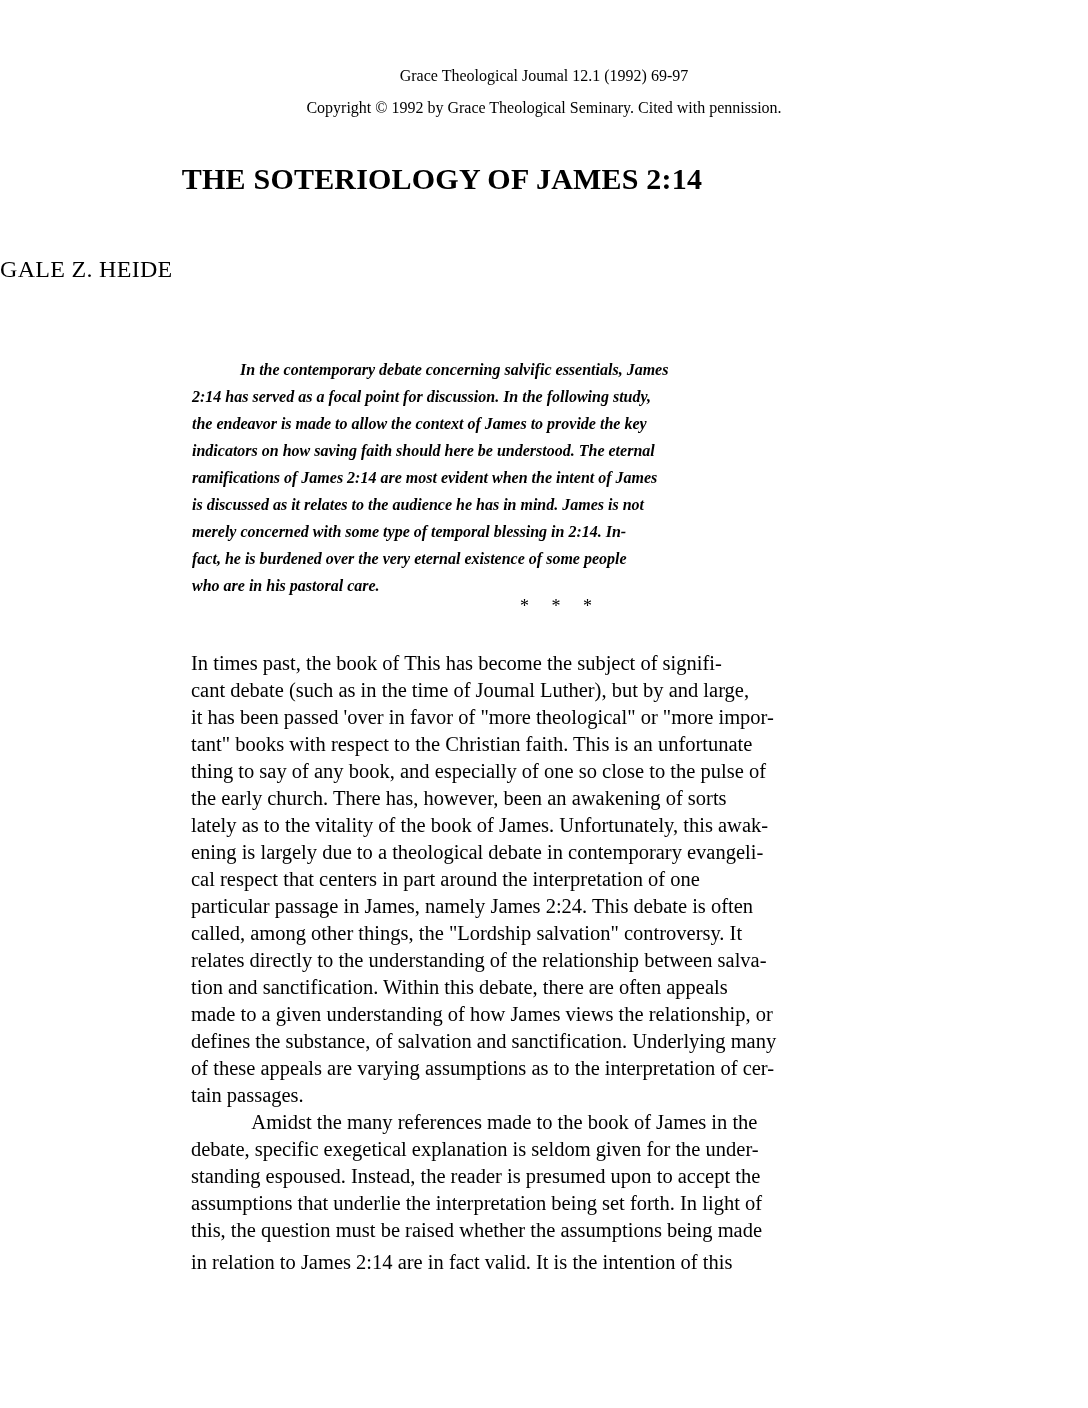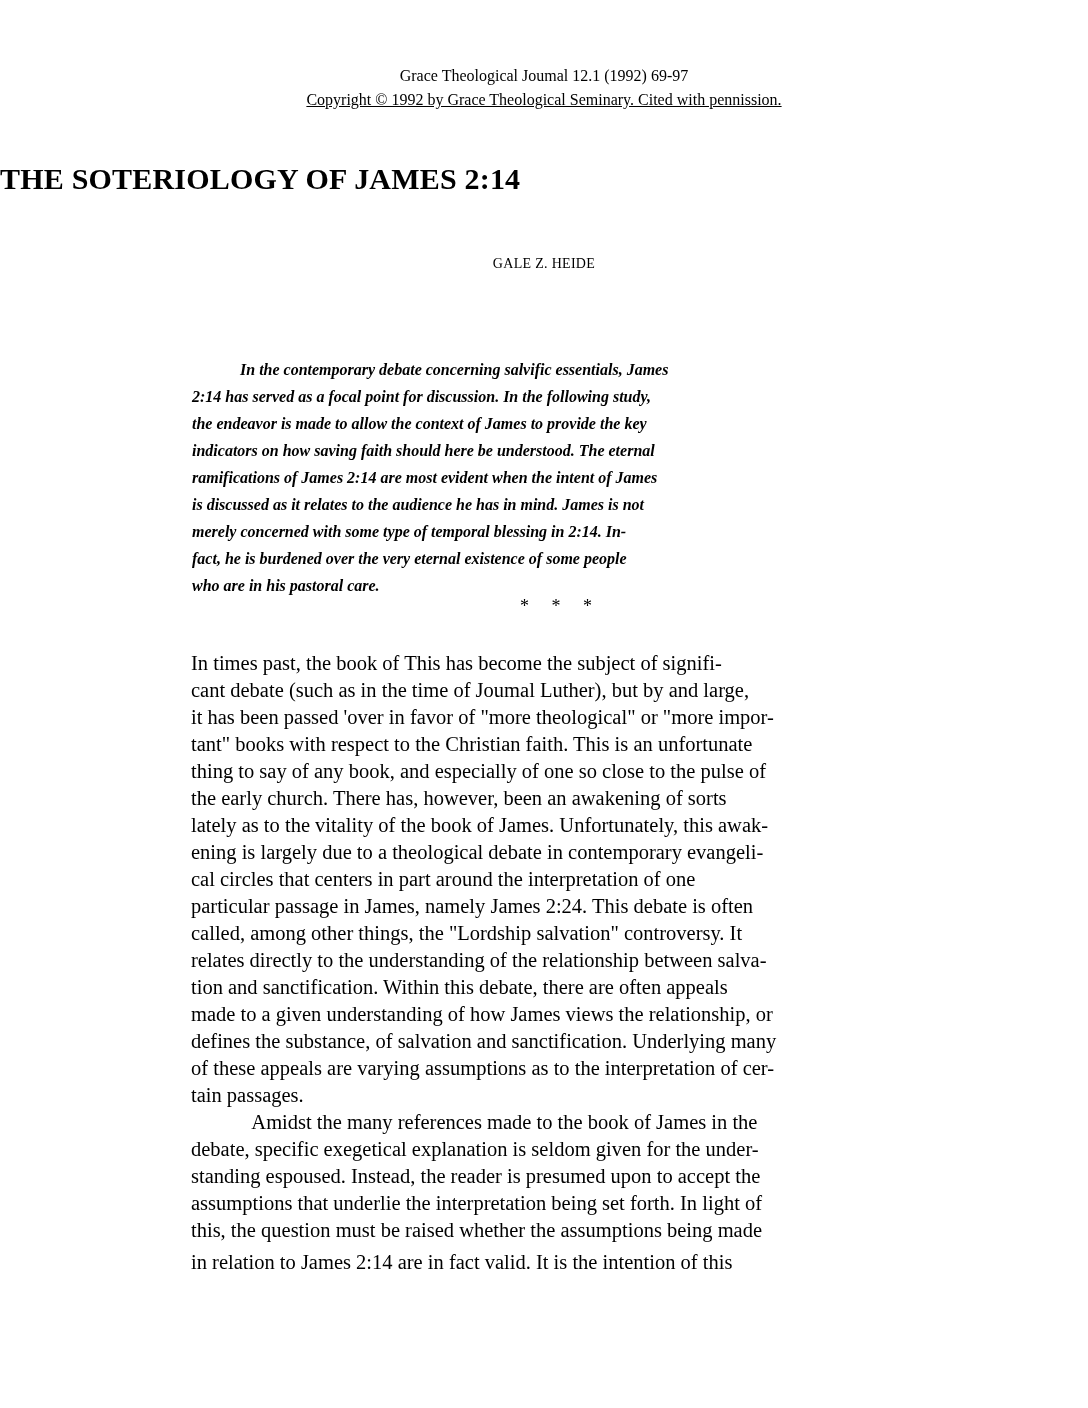--- a/index.html
+++ b/index.html
@@ -1,21 +1,21 @@
 <!DOCTYPE html>
 <html><head>
   <meta charset="utf-8">
   <style>
     html, body { margin: 0; padding: 0; background: #ffffff; }
     body { width: 1088px; height: 1408px; position: relative; overflow: hidden; font-family: "Liberation Serif", serif; color: #000; }
     .header { position: absolute; left: 0; width: 1088px; text-align: center; font-size: 16px; line-height: 20px; }
     .h1 { top: 66px; }
-    .h2 { top: 90px; text-decoration: underline; }
-    .title { position: absolute; top: 162px; left: 0; width: 884px; font-size: 30px; font-weight: bold; letter-spacing: 0.2px; }
-    .author { position: absolute; top: 256px; left: 0; width: 1088px; text-align: center; font-size: 14px; letter-spacing: 0.3px; }
+    .h2 { top: 98px; }
+    .title { position: absolute; top: 162px; left: 0; width: 884px; text-align: center; font-size: 30px; font-weight: bold; letter-spacing: 0.2px; }
+    .author { position: absolute; top: 256px; left: 0; width: 1088px; font-size: 24px; letter-spacing: 0.3px; }
     .line { position: absolute; white-space: pre; font-size: 21px; }
     .abs { left: 192px; font-style: italic; font-weight: bold; font-size: 16px; }
     .body-l { left: 191px; font-size: 20.5px; }
     .stars { position: absolute; top: 596px; left: 520px; font-size: 18px; white-space: pre; }
   </style>
 </head>
 <body>
 
 <div class="header h1">Grace Theological Joumal 12.1 (1992) 69-97</div>
 <div class="header h2">Copyright © 1992 by Grace Theological Seminary.  Cited with pennission.</div>
@@ -39,21 +39,21 @@
 
 <div>
   <div class="line body-l" style="top:652px">In times past, the book of This has become the subject of signifi-</div>
   <div class="line body-l" style="top:679px">cant debate (such as in the time of Joumal Luther), but by and large,</div>
   <div class="line body-l" style="top:706px">it has been passed 'over in favor of "more theological" or "more impor-</div>
   <div class="line body-l" style="top:733px">tant" books with respect to the Christian faith. This is an unfortunate</div>
   <div class="line body-l" style="top:760px">thing to say of any book, and especially of one so close to the pulse of</div>
   <div class="line body-l" style="top:787px">the early church. There has, however, been an awakening of sorts</div>
   <div class="line body-l" style="top:814px">lately as to the vitality of the book of James. Unfortunately, this awak-</div>
   <div class="line body-l" style="top:841px">ening is largely due to a theological debate in contemporary evangeli-</div>
-  <div class="line body-l" style="top:868px">cal circles that centers in part around the interpretation of one</div>
+  <div class="line body-l" style="top:868px">cal respect that centers in part around the interpretation of one</div>
   <div class="line body-l" style="top:895px">particular passage in James, namely James 2:24. This debate is often</div>
   <div class="line body-l" style="top:922px">called, among other things, the "Lordship salvation" controversy. It</div>
   <div class="line body-l" style="top:949px">relates directly to the understanding of the relationship between salva-</div>
   <div class="line body-l" style="top:976px">tion and sanctification. Within this debate, there are often appeals</div>
   <div class="line body-l" style="top:1003px">made to a given understanding of how James views the relationship, or</div>
   <div class="line body-l" style="top:1030px">defines the substance, of salvation and sanctification. Underlying many</div>
   <div class="line body-l" style="top:1057px">of these appeals are varying assumptions as to the interpretation of cer-</div>
   <div class="line body-l" style="top:1084px">tain passages.</div>
   <div class="line body-l" style="top:1111px">            Amidst the many references made to the book of James in the</div>
   <div class="line body-l" style="top:1138px">debate, specific exegetical explanation is seldom given for the under-</div>

